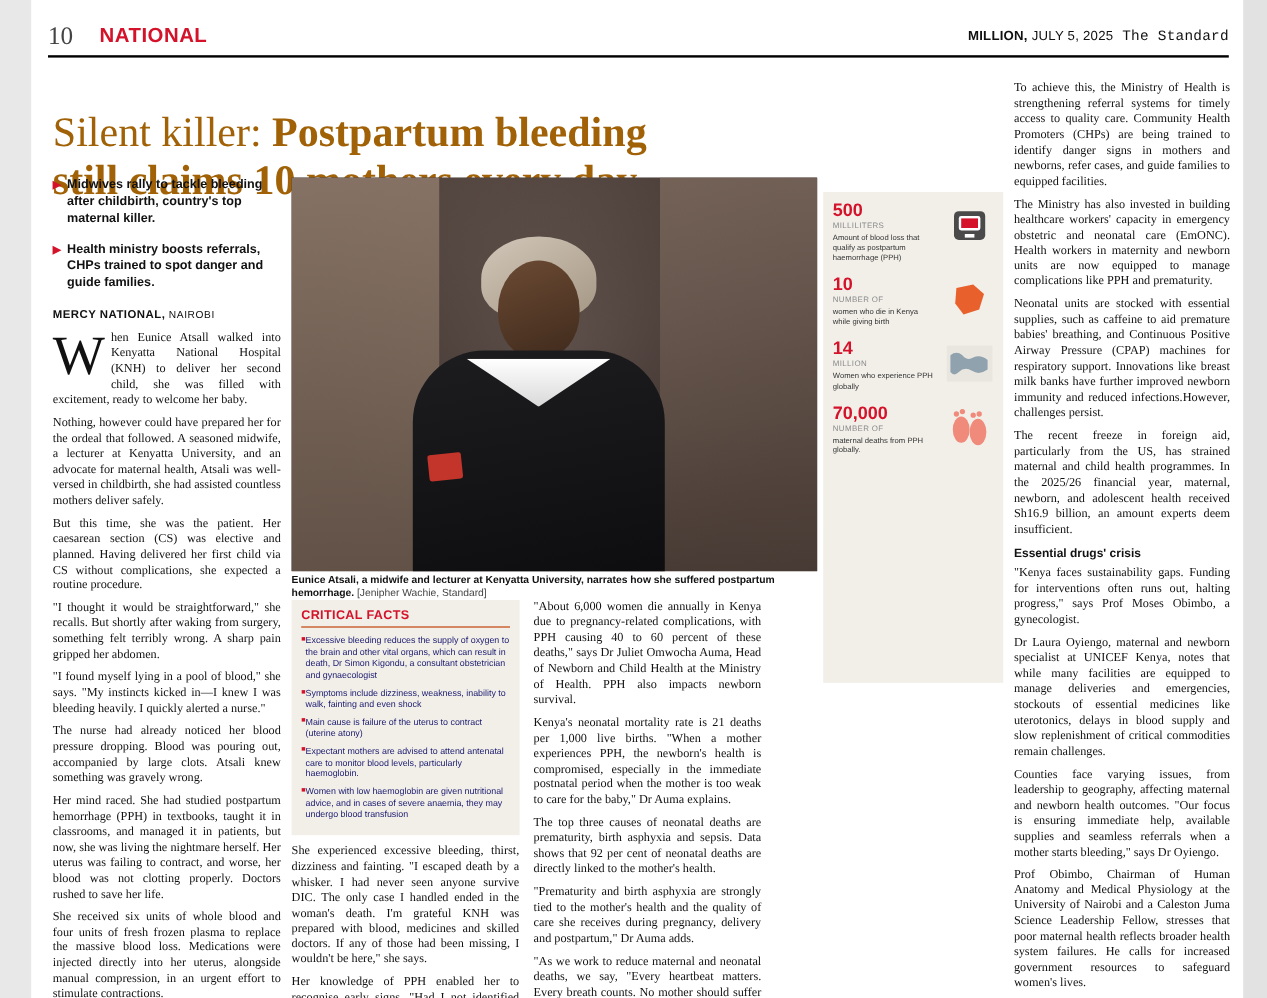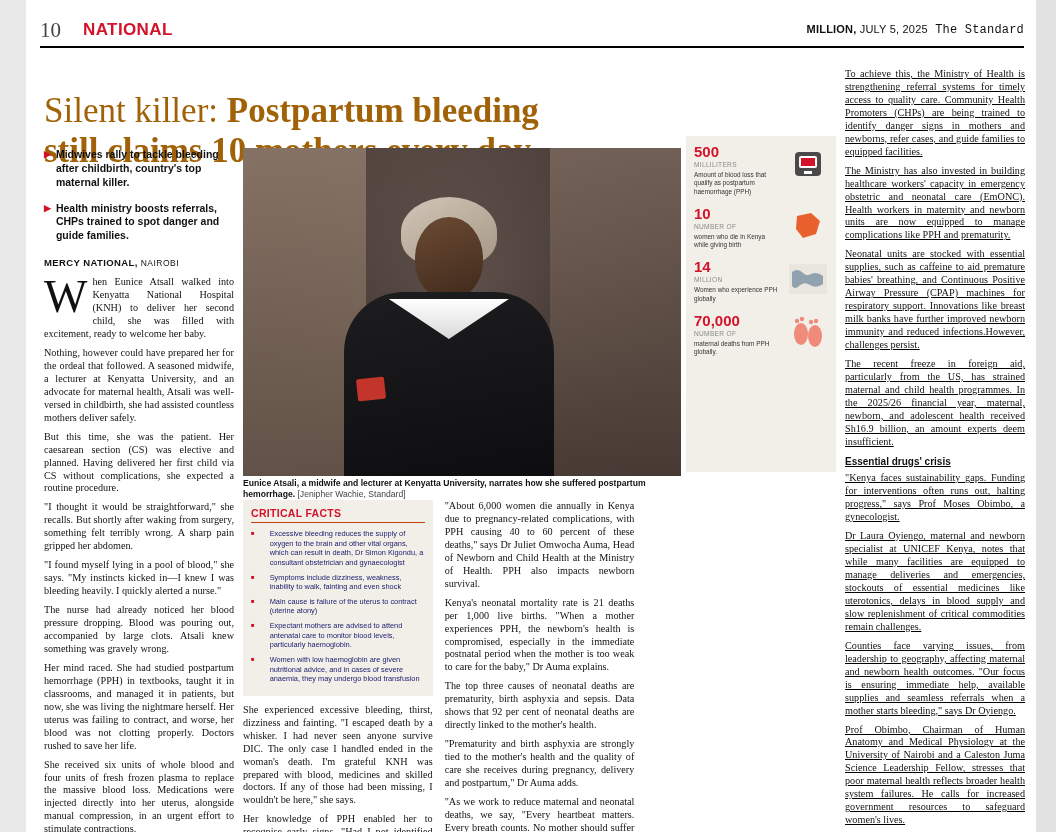--- a/index.html
+++ b/index.html
@@ -167,22 +167,22 @@
     font-size: 8.6px;
     line-height: 1.3;
     color: #111;
   }
   .photo-caption b { font-weight: bold; }
   .photo-caption .credit { font-weight: normal; color: #444; }
 
   
   .info-panel {
     position: absolute;
-    left: 686px; top: 136px;
-    width: 150px; height: 336px;
+    left: 686px; top: 160px;
+    width: 150px; height: 409px;
     background: #f2efe9;
     padding: 8px 8px 4px 8px;
   }
   .stat {
     display: flex;
     gap: 7px;
     margin-bottom: 10px;
     align-items: flex-start;
   }
   .stat-text { flex: 1; }
@@ -236,39 +236,38 @@
     font-weight: bold;
     font-size: 10.5px;
     color: #d4122a;
     letter-spacing: .3px;
     border-bottom: 1px solid #c2410c;
     padding-bottom: 3px;
     margin-bottom: 6px;
   }
   .fact-item {
     display: flex;
-    gap: 15px;
+    gap: 0;
     font-family: "Liberation Sans", sans-serif;
     font-size: 7.4px;
     line-height: 1.3;
     color: #1a1a6e;
     margin-bottom: 5px;
   }
   .fact-item .sq {
     color: #d4122a;
     font-size: 6px;
     line-height: 1.6;
   }
 
   
   .col-far-right {
     position: absolute;
     left: 845px; top: 68px;
     width: 180px;
-    text-decoration: underline;
   }
   .subhead {
     font-family: "Liberation Sans", sans-serif;
     font-weight: bold;
     font-size: 10px;
     color: #111;
     margin: 7px 0 4px 0;
   }
   .edge-left { position:absolute; left:0; top:0; width:26px; height:832px; background:#e8e8e8; }
   .edge-right { position:absolute; right:0; top:0; width:20px; height:832px; background:#e2e2e2; }

